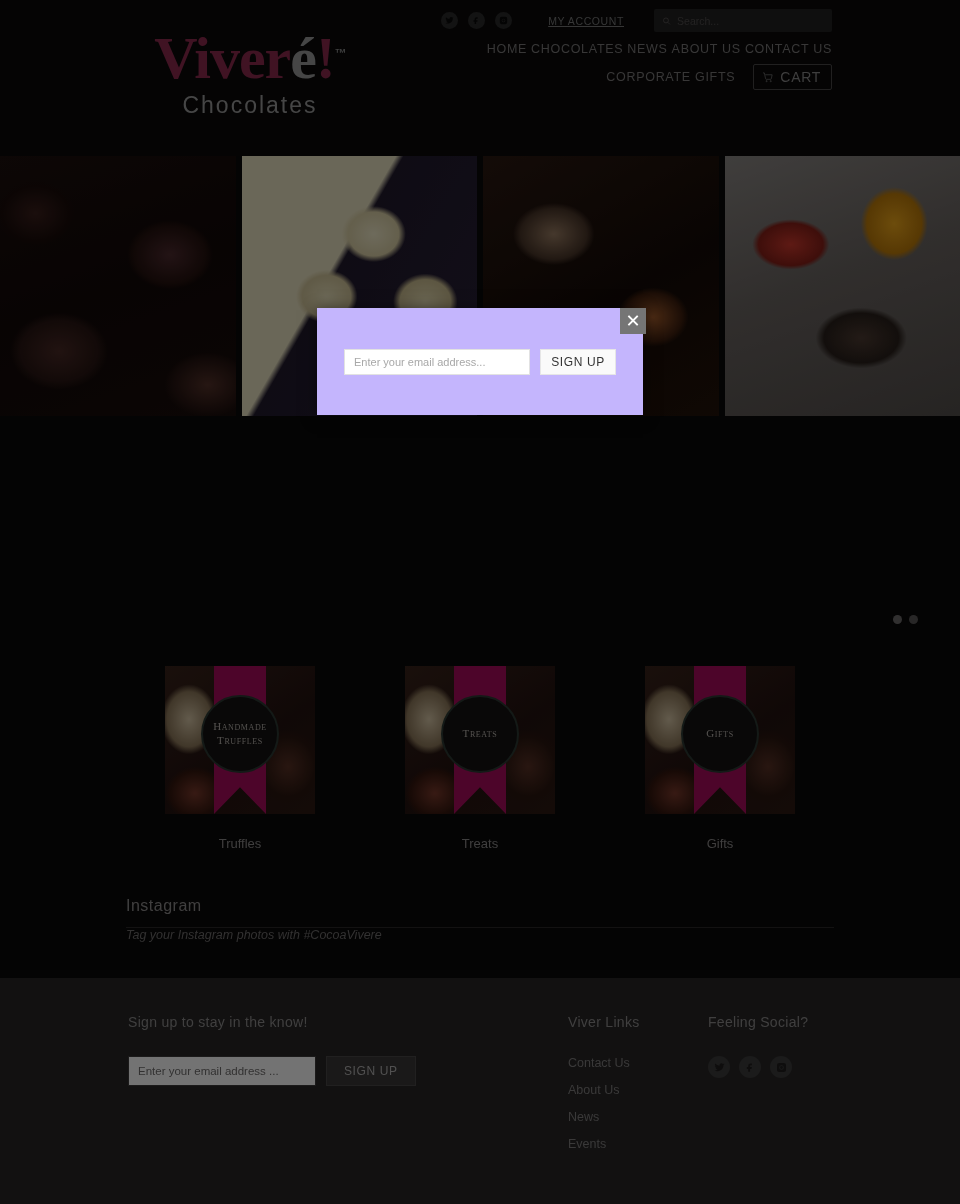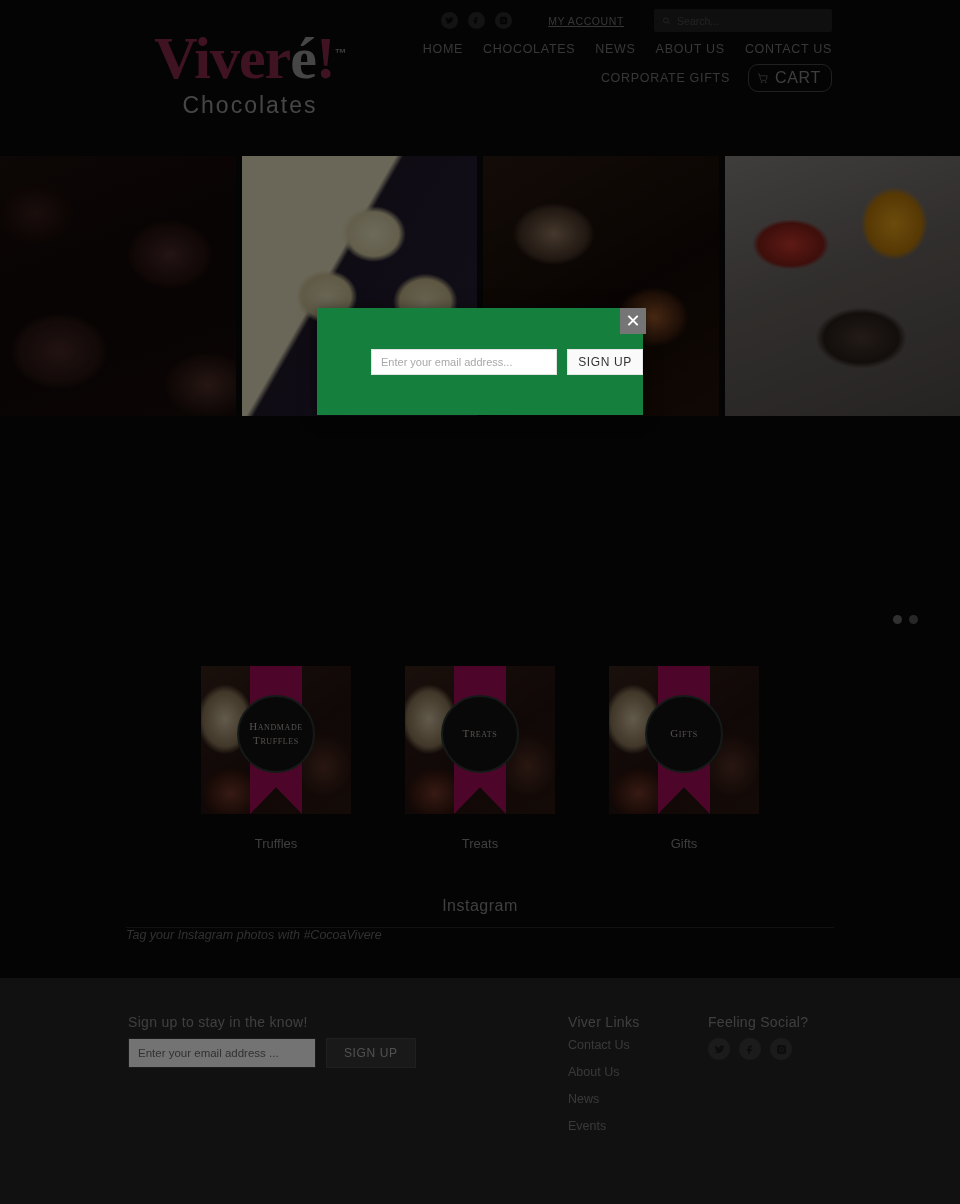--- a/index.html
+++ b/index.html
@@ -73,35 +73,35 @@
   .search-box svg { width: 10px; height: 10px; stroke: #5b5959; fill:none; stroke-width:2; }
   .search-input {
     border: 0; background: transparent; outline: none;
     color: #6a6868; font-size: 10.5px; margin-left: 6px;
     width: 100%; font-family: "Liberation Sans", sans-serif;
   }
   .search-input::placeholder { color: #4f4d4d; }
 
   .nav-row1 {
     position: absolute; right: 128px; top: 42px;
-    display: flex; gap: 20px; align-items: flex-end;
+    display: flex; gap: 4px; align-items: flex-end;
   }
   .nav-row2 {
     position: absolute; right: 128px; top: 64px;
     display: flex; gap: 18px; align-items: center;
   }
   .nav-link {
     color: #7c7a7a; font-size: 12.5px; letter-spacing: 0.7px;
     text-decoration: none; white-space: nowrap;
   }
   .cart-btn {
-    border: 1px solid #4a4848; border-radius: 10px;
+    border: 1px solid #4a4848; border-radius: 2px;
     padding: 4px 10px 4px 8px;
     display: flex; align-items: center; gap: 6px;
-    color: #8b8989; font-size: 16px; letter-spacing: 0.7px;
+    color: #8b8989; font-size: 14px; letter-spacing: 0.7px;
   }
   .cart-btn svg { width: 12px; height: 11px; stroke:#8b8989; fill:none; stroke-width:1.4; }
 
   
   .hero {
     position: relative;
     height: 260px; width: 960px;
     display: flex; gap: 6px;
     background: #0a0909;
     overflow: hidden;
@@ -130,21 +130,21 @@
       radial-gradient(ellipse 44px 48px at 72% 26%, #f0a91c 0%, #c07d0a 62%, transparent 76%),
       radial-gradient(ellipse 60px 40px at 58% 70%, #4e3c33 0%, #2a211c 62%, transparent 76%),
       linear-gradient(160deg,#8d8986 0%, #6d6764 45%, #55504d 100%); }
   .dot { width: 9px; height: 9px; border-radius: 50%; background: #5a5858; }
   .dot.active { background: #6e6c6c; }
 
   
   .main { position: relative; background: #0a0909; }
 
   .collections {
-    display: flex; justify-content: center; gap: 54px;
+    display: flex; justify-content: center; gap: 90px;
     padding-top: 0px;
   }
   .coll { width: 150px; }
   .coll-img {
     position: relative; width: 150px; height: 148px;
     overflow: hidden;
     background:
       radial-gradient(ellipse 40px 50px at 16% 36%, #d9c8a8 0%, #8f7a5c 55%, transparent 70%),
       radial-gradient(ellipse 45px 50px at 82% 68%, #5a3226 0%, #2b1710 60%, transparent 74%),
       radial-gradient(ellipse 40px 36px at 20% 86%, #7b3a2c 0%, #37180f 60%, transparent 74%),
@@ -174,39 +174,38 @@
     text-align: center; margin-top: 22px;
     color: #8d8b8b; font-size: 13px;
   }
 
   
   .insta { width: 708px; margin: 46px auto 0; }
   .insta h2 {
     color: #8f8d8d; font-size: 16px; font-weight: 400;
     letter-spacing: 0.5px; padding-bottom: 12px;
     border-bottom: 1px solid #2b2929;
-    text-align: center;
   }
   .insta-tag {
     font-style: italic;
     color: #6f6d6d; font-size: 12.5px;
   }
 
   
   .footer {
     margin-top: 36px;
     background: #282727;
     padding: 36px 128px 0;
     height: 250px;
   }
   .foot-cols { display: flex; }
   .foot-news { width: 440px; }
   .foot-h {
     color: #8e8c8c; font-size: 14px; font-weight: 400;
-    margin-bottom: 8px; letter-spacing: 0.3px;
+    margin-bottom: 26px; letter-spacing: 0.3px;
   }
   .news-row { display: flex; gap: 10px; }
   .news-input {
     width: 188px; height: 30px;
     background: #ffffff; border: 1px solid #3d3b3b;
     color: #7e7c7c; font-size: 11.5px; padding: 0 9px;
     outline: none; font-family: "Liberation Sans", sans-serif;
   }
   .news-input::placeholder { color: #706e6e; }
   .btn-signup {
@@ -228,23 +227,23 @@
   .fsoc svg { width: 11px; height: 11px; fill: #1f1e1e; }
 
   
   .modal-wrap {
     position: absolute; left: 317px; top: 308px;
     width: 326px; height: 107px;
     z-index: 100;
   }
   .modal {
     width: 100%; height: 100%;
-    background: #15803d;
+    background: #c4b5fd;
     box-shadow: 0 2px 14px rgba(0,0,0,0.5);
-    display: flex; align-items: center; justify-content: flex-end;
+    display: flex; align-items: center; justify-content: center;
   }
   .modal-close {
     position: absolute; right: -3px; top: 0px;
     width: 26px; height: 26px; background: #757575;
     color: #ffffff; font-size: 18px; line-height: 26px;
     text-align: center; cursor: pointer;
     font-family: "Liberation Sans", sans-serif;
   }
   .modal-form { display: flex; gap: 10px; align-items: center; }
   .modal-input {

